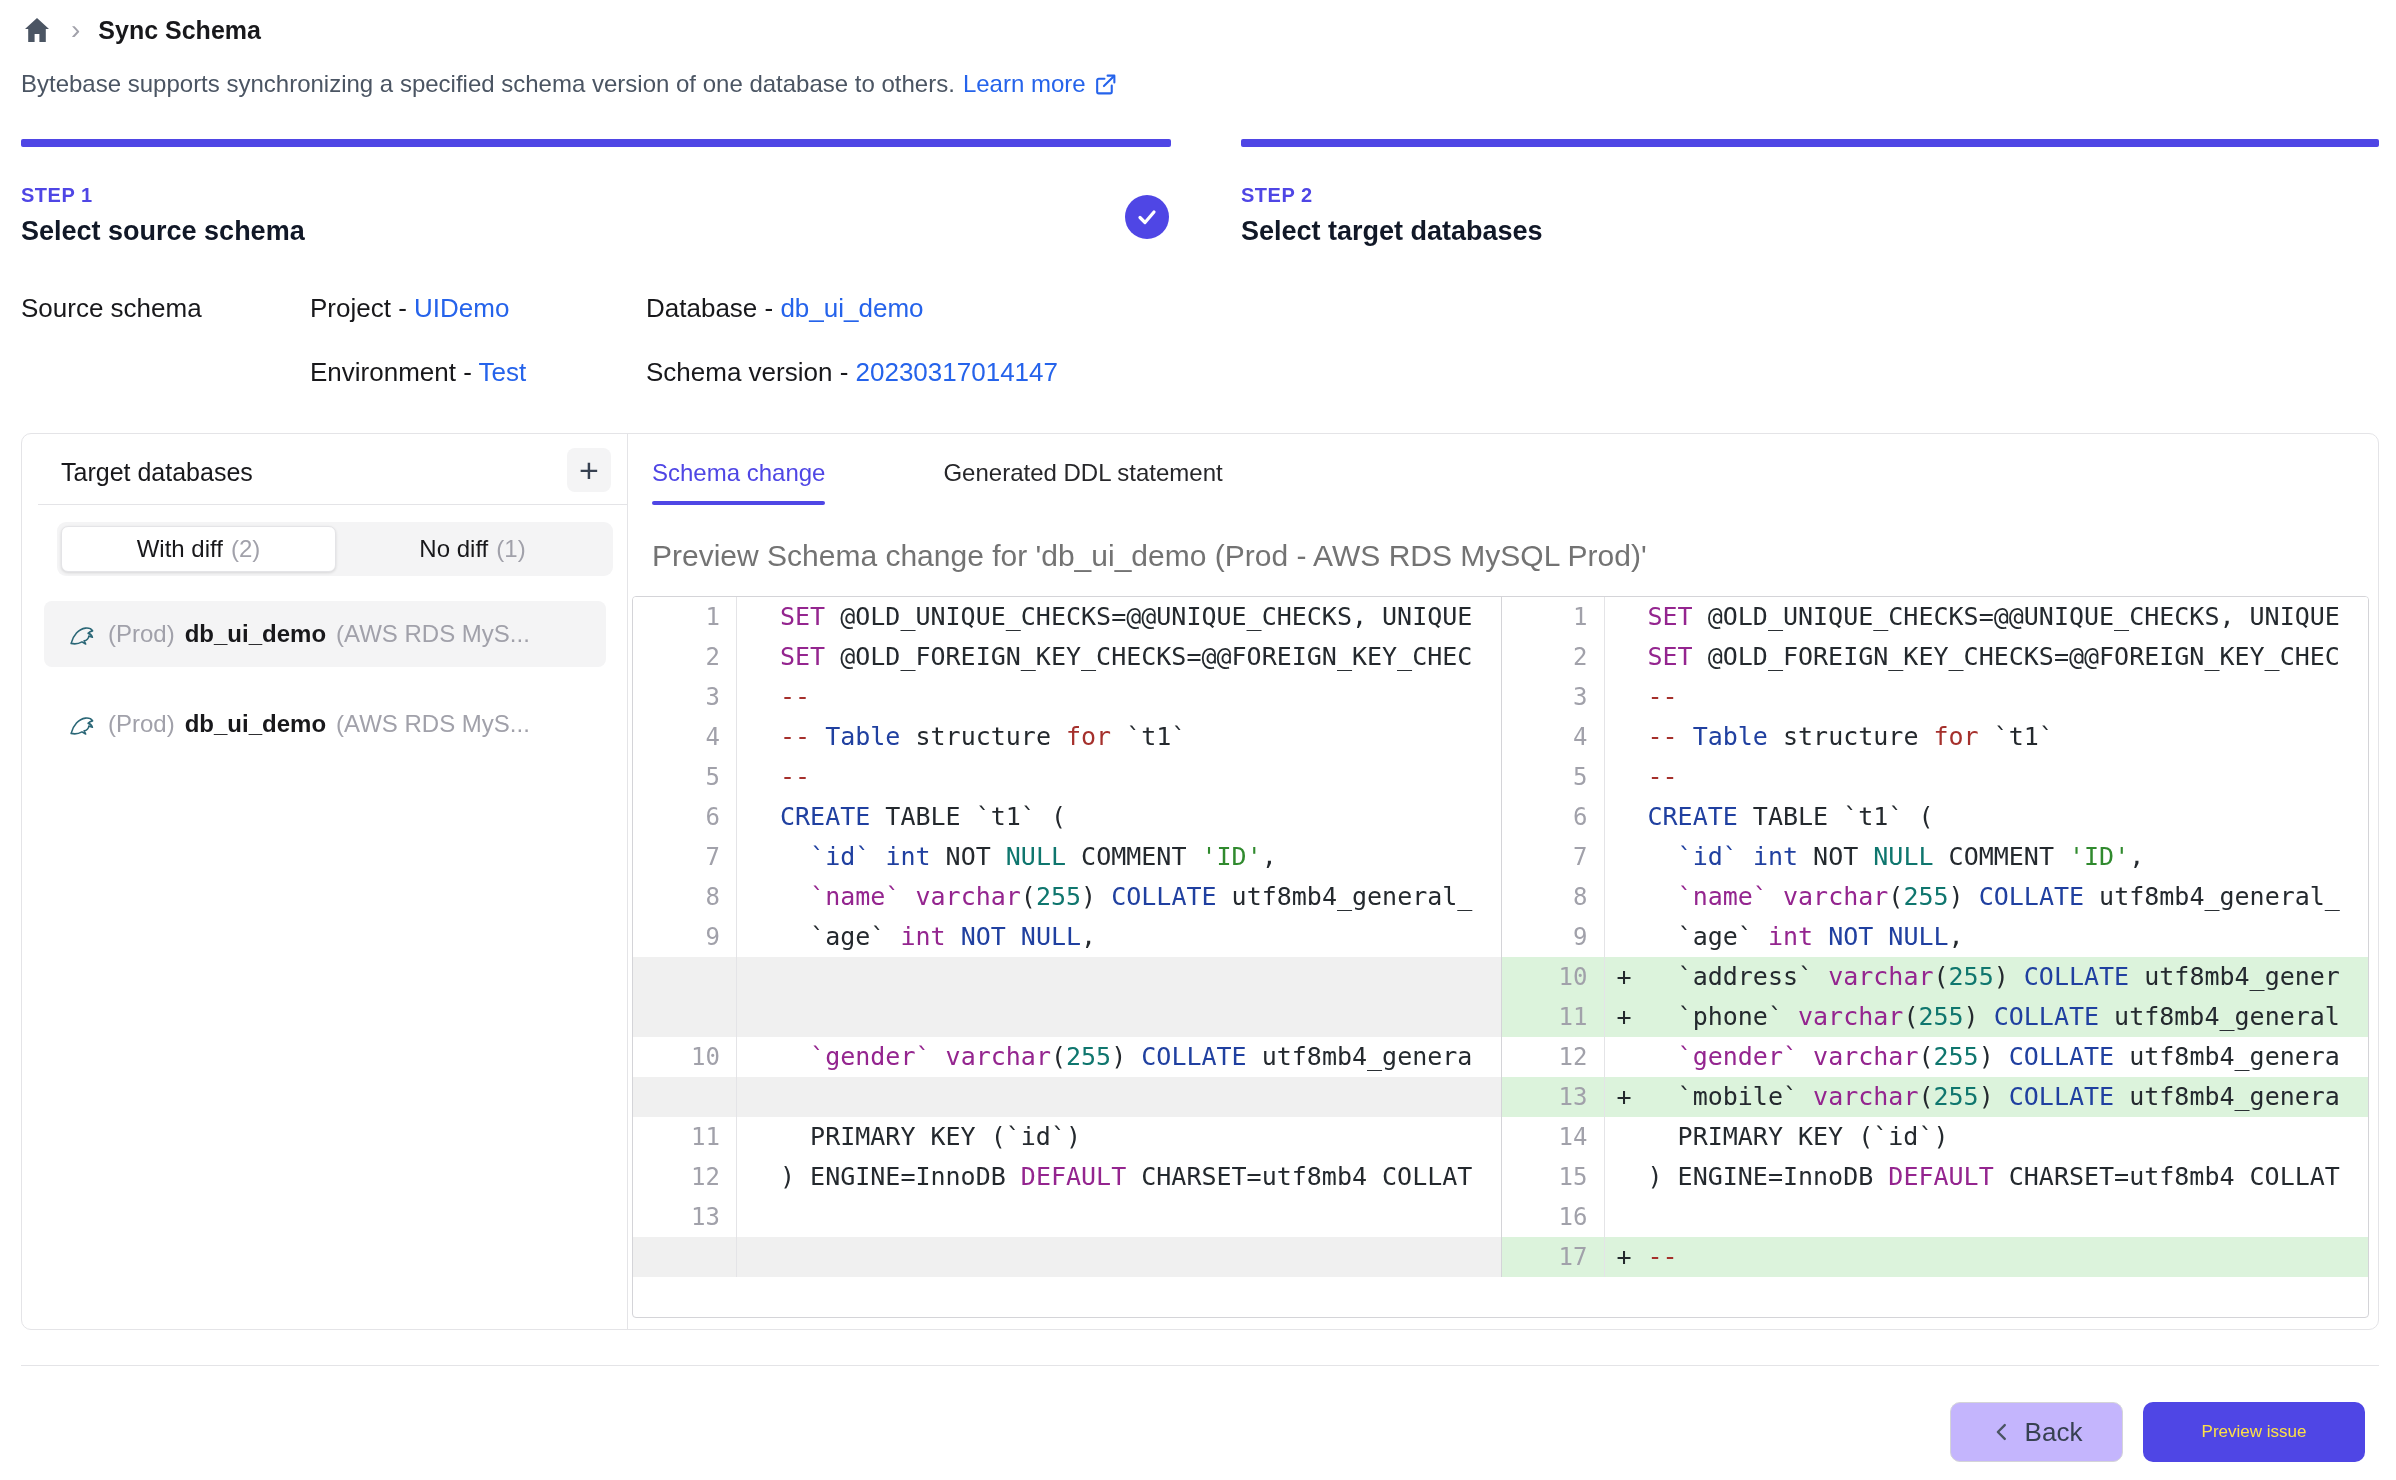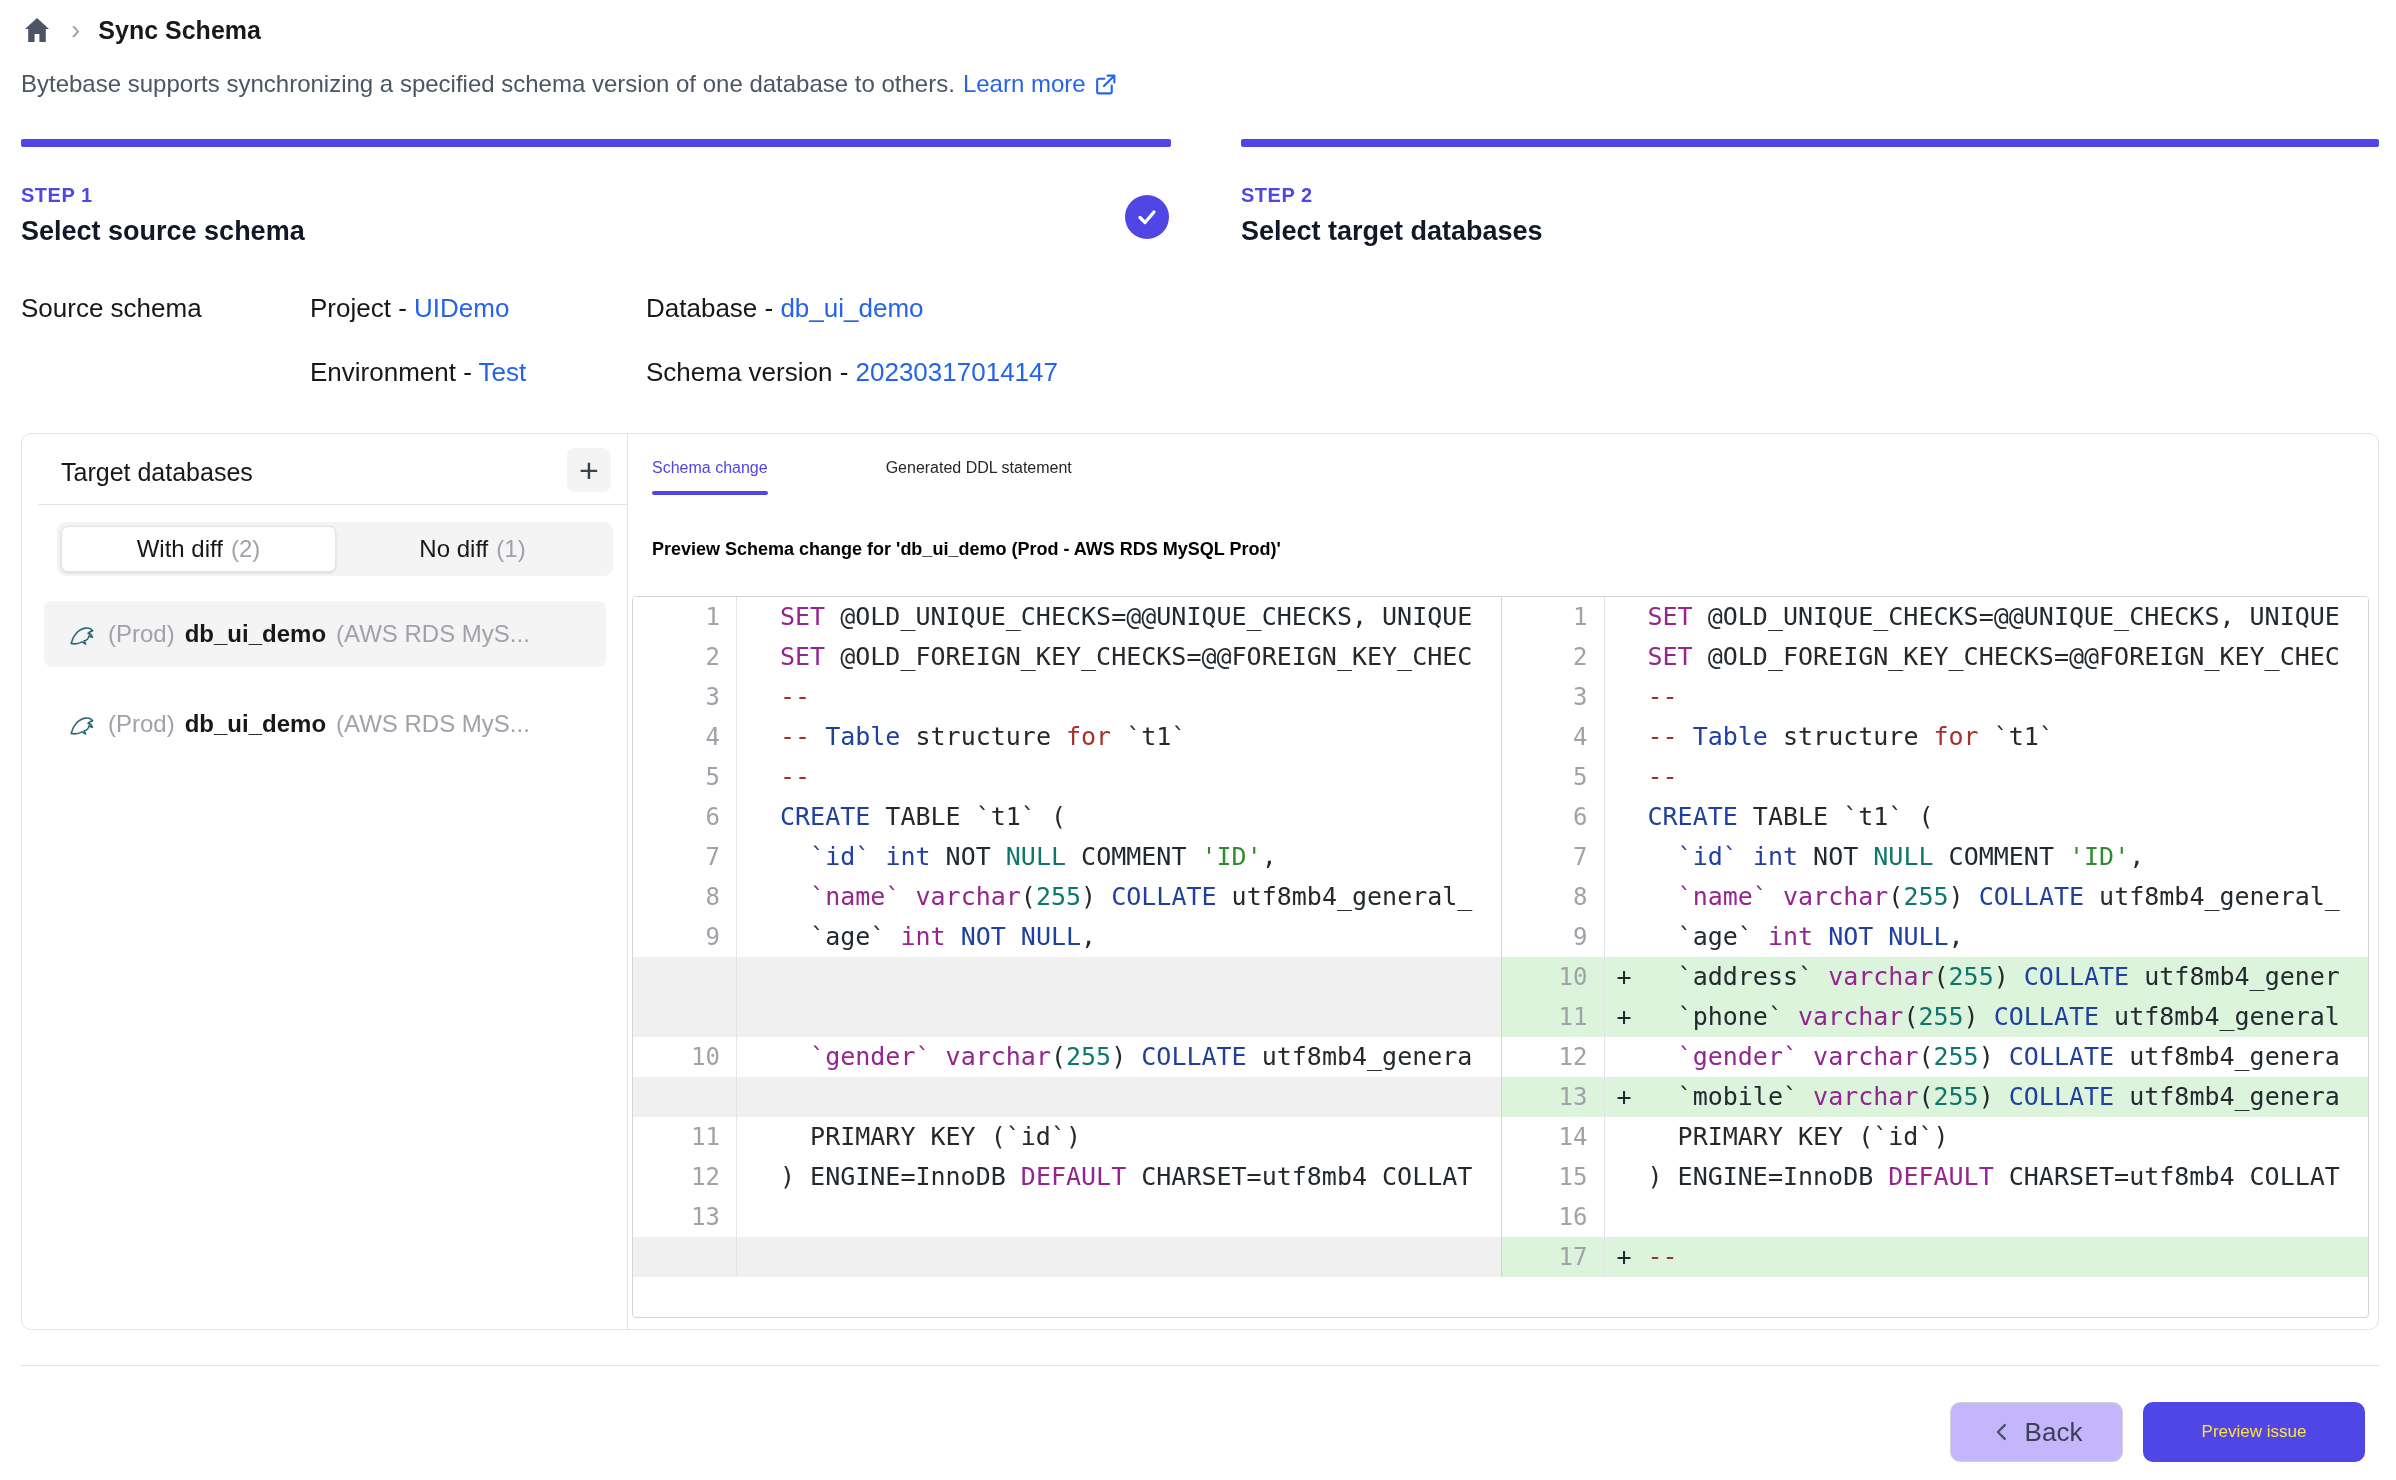--- a/index.html
+++ b/index.html
@@ -51,25 +51,25 @@
 
   .db-item { position:absolute; left:6px; width:562px; height:66px; border-radius:8px; display:flex; align-items:center; padding:0 14px 0 24px; gap:10px; font-size:24px; cursor:pointer; white-space:nowrap; overflow:hidden; }
   .db-item.selected { background:#f4f4f5; }
   .db-item .mysql { width:30px; height:30px; flex:none; }
   .db-item .env { color:#a1a1aa; }
   .db-item .db  { color:#18181b; font-weight:600; }
   .db-item .inst{ color:#a1a1aa; }
 
   
   .tabs { position:absolute; left:610px; top:25px; display:flex; gap:118px; padding-left:20px; }
-  .tab { font-size:16px; font-weight:500; color:#27272a; padding-bottom:18px; position:relative; cursor:pointer; }
+  .tab { font-size:24px; font-weight:500; color:#27272a; padding-bottom:18px; position:relative; cursor:pointer; }
   .tab.active { color:#4f46e5; }
   .tab.active::after { content:""; position:absolute; left:0; right:0; bottom:0; height:4px; background:#4f46e5; border-radius:2px; }
 
-  .preview-title { position:absolute; left:630px; top:105px; font-size:18px; color:#000000;font-weight:bold; }
+  .preview-title { position:absolute; left:630px; top:105px; font-size:30px; color:#737373; }
 
   
   .diff { position:absolute; left:610px; top:162px; width:1737px; height:722px; border:1px solid #d4d4d8; border-radius:4px; overflow:hidden; background:#fff; }
   .drow { display:flex; height:40px; }
   .cell { height:40px; overflow:hidden; }
   .num  { width:104px; flex:none; font-family:"DejaVu Sans Mono",monospace; font-size:24px; line-height:40px; color:#a1a1aa; text-align:right; padding-right:16px; border-right:1px solid #e4e4e7; }
   .code { flex:1; font-family:"DejaVu Sans Mono",monospace; font-size:25px; line-height:40px; white-space:pre; padding-left:12px; display:flex; }
   .code .sign { width:31px; flex:none; color:#24292e; }
   .code .txt { flex:1; overflow:hidden; white-space:pre; }
   .pane-split { border-left:1px solid #d4d4d8 !important; }

